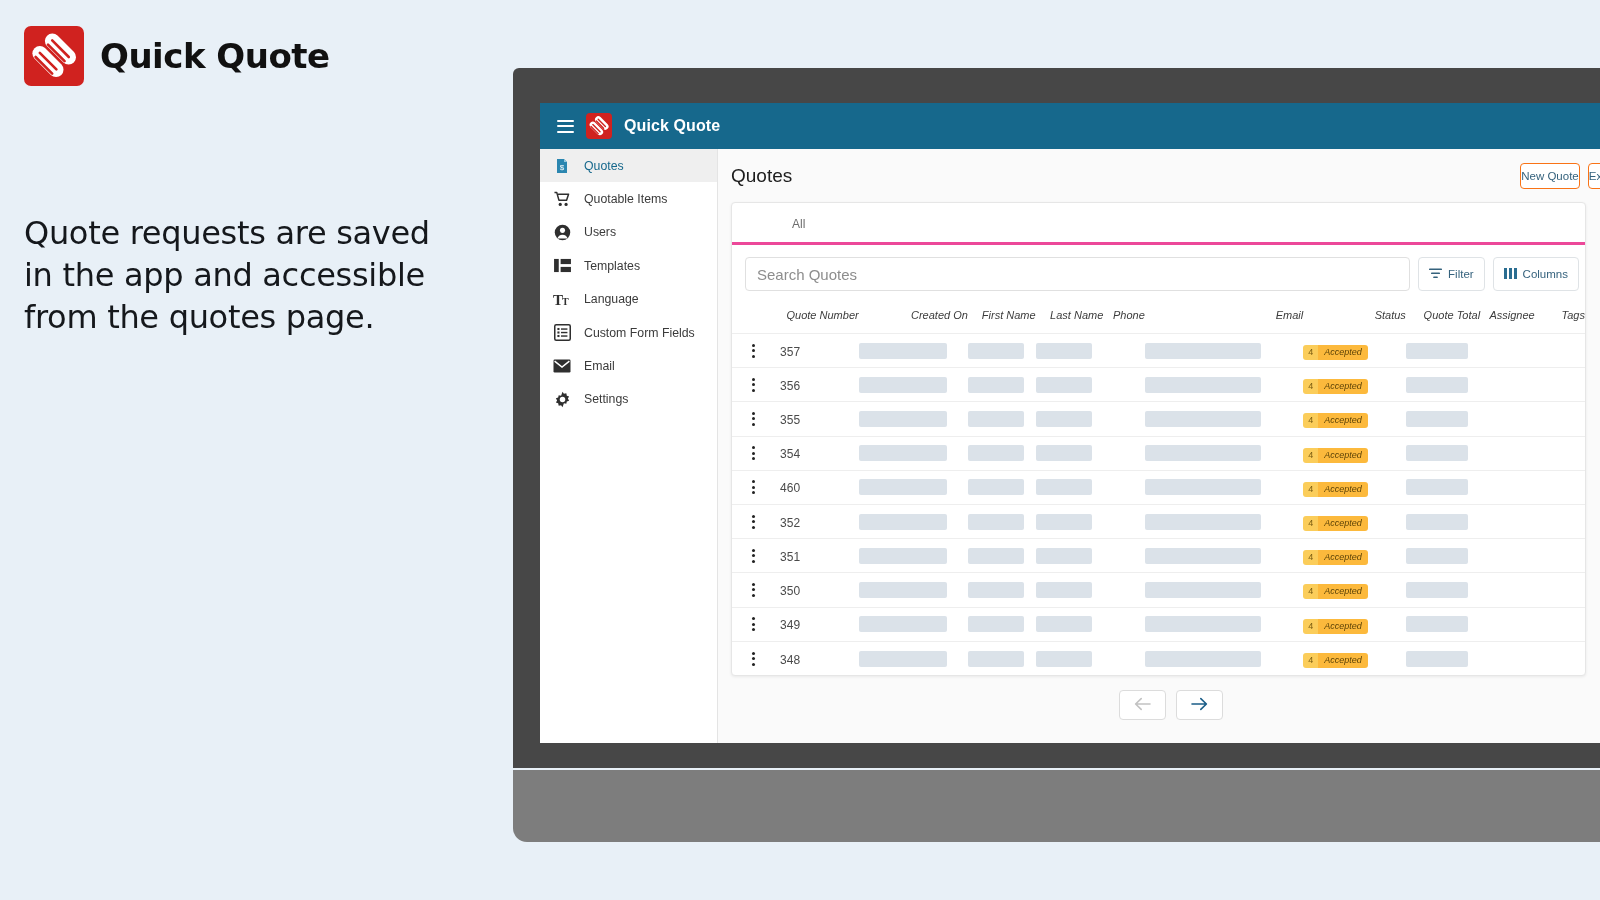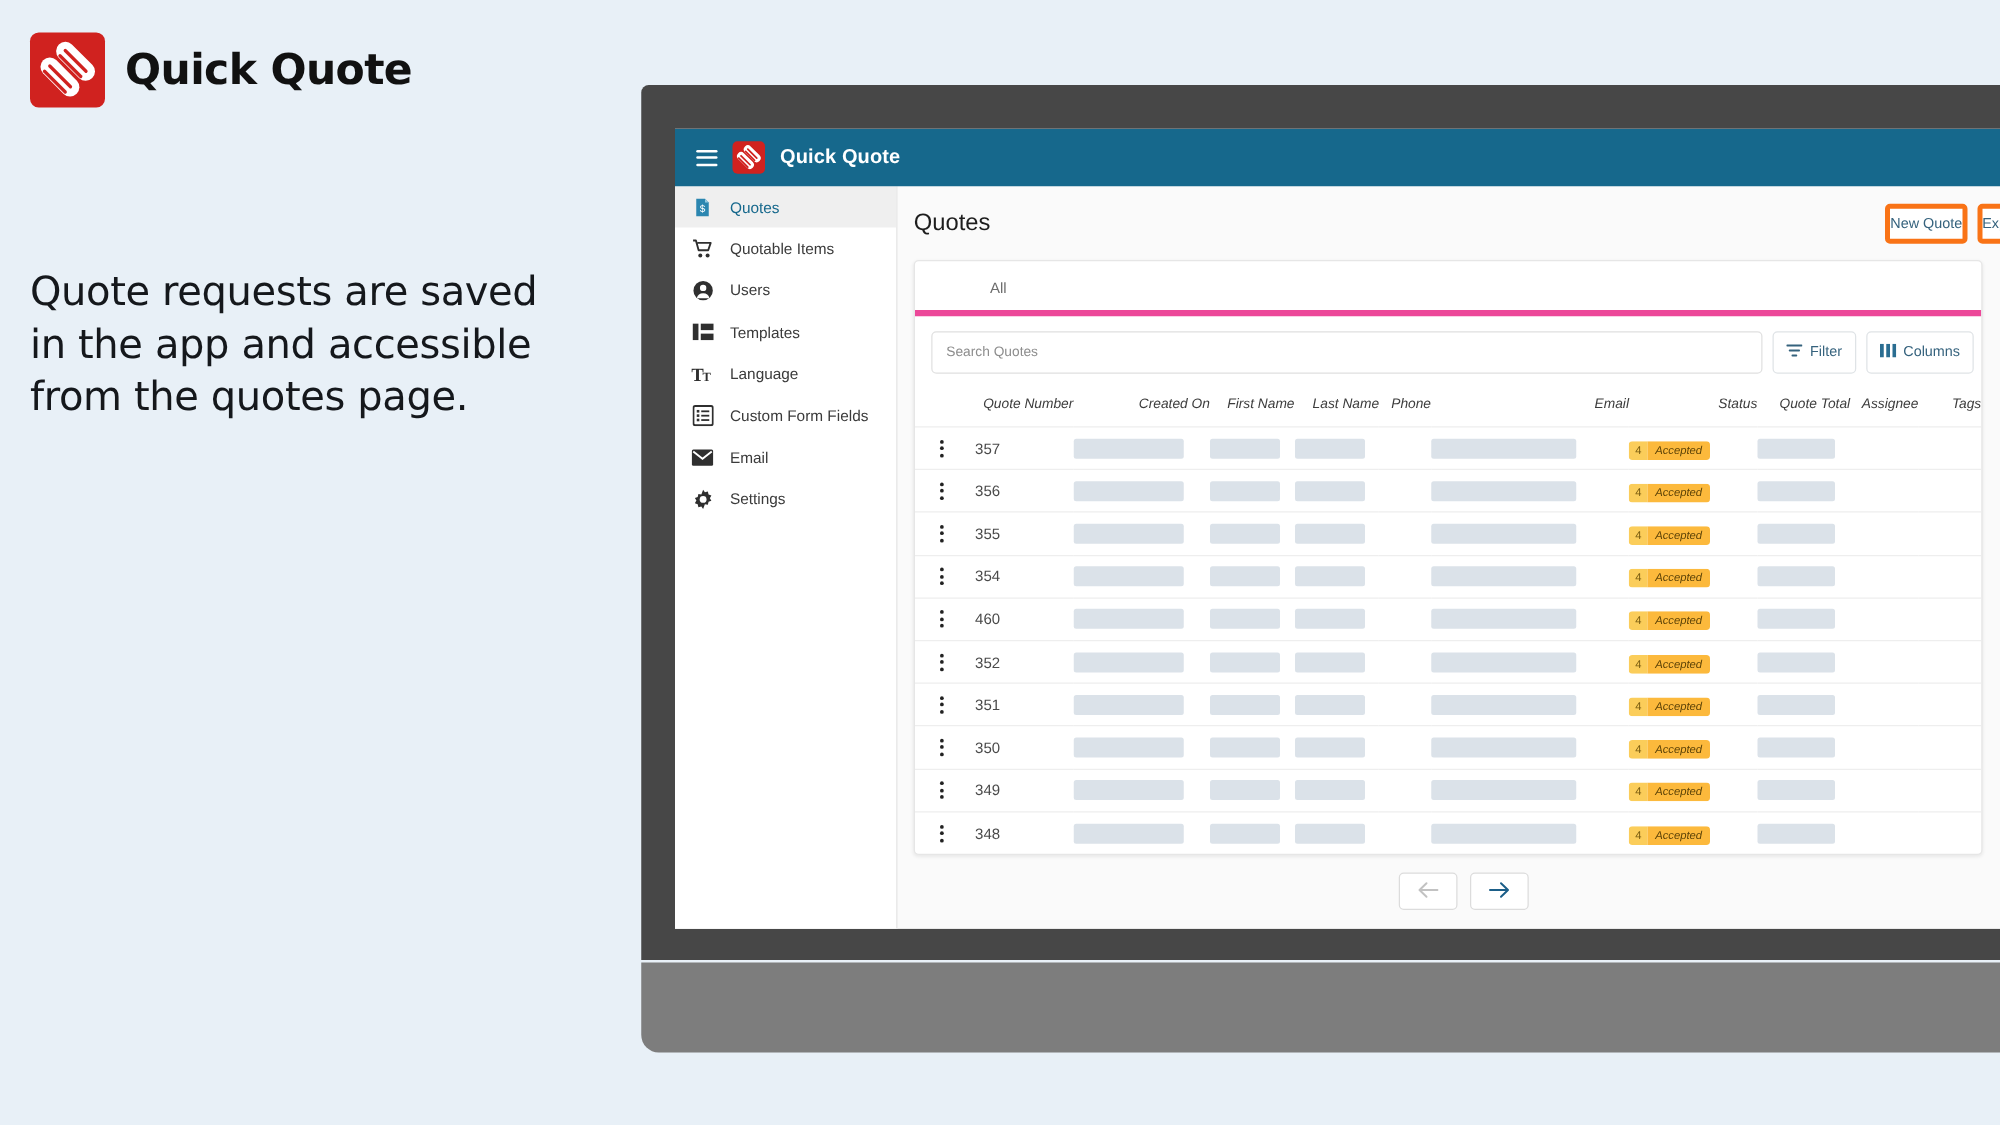--- a/index.html
+++ b/index.html
@@ -64,40 +64,40 @@
   }
   .nav-item.active { background: #efefef; color: #16688c; }
   .nav-ico { width: 18px; height: 18px; display: flex; align-items: center; justify-content: center; flex: none; }
 
   
   .main { flex: 1; padding: 0 0 0 13px; min-width: 0; }
   .main-top { display: flex; align-items: center; justify-content: space-between; padding: 14px 0 13px 0; }
   .page-title { font-size: 19px; color: #1d1d1d; font-weight: 400; }
   .top-actions { display: flex; gap: 8px; padding-right: 0; }
   .btn-outline {
-    border: 4px solid #f97316; background: #fff; color: #35627d;
+    border: 1px solid #f97316; background: #fff; color: #35627d;
     font-size: 11.5px; padding: 6px 0; border-radius: 4px; cursor: pointer;
     font-family: "Liberation Sans", sans-serif; white-space: nowrap;
   }
 
   
   .card {
     background: #fff; border: 1px solid #e6e6e6; border-radius: 4px;
     box-shadow: 0 1px 3px rgba(0,0,0,0.07); width: 855px; overflow: hidden;
   }
-  .tabs { display: flex; padding: 0 0 0 54px; border-bottom: 5px solid #ec4899; }
+  .tabs { display: flex; padding: 0 0 0 54px; border-bottom: 3px solid #ec4899; }
   .tab { font-size: 12px; color: #6d6d6d; padding: 14px 6px 11px; cursor: pointer; }
 
   .toolbar { display: flex; align-items: center; gap: 8px; padding: 12px 6px 12px 13px; }
   .search-box {
     flex: 1; height: 34px; border: 1px solid #e0e0e0; border-radius: 4px;
     display: flex; align-items: center; padding: 0 11px;
   }
   .search-box input {
-    border: none; outline: none; width: 100%; font-size: 11px; color: #5c5c5c;
+    border: none; outline: none; width: 100%; font-size: 15px; color: #5c5c5c;
     font-family: "Liberation Sans", sans-serif; background: transparent;
   }
   .search-box input::placeholder { color: #8d8d8d; }
   .tool-btn {
     display: flex; align-items: center; gap: 6px; height: 30px; padding: 16px 10px;
     border: 1px solid #dfe3e6; border-radius: 4px; background: #fff;
     font-size: 11.5px; color: #35627d; cursor: pointer; white-space: nowrap;
   }
 
   

